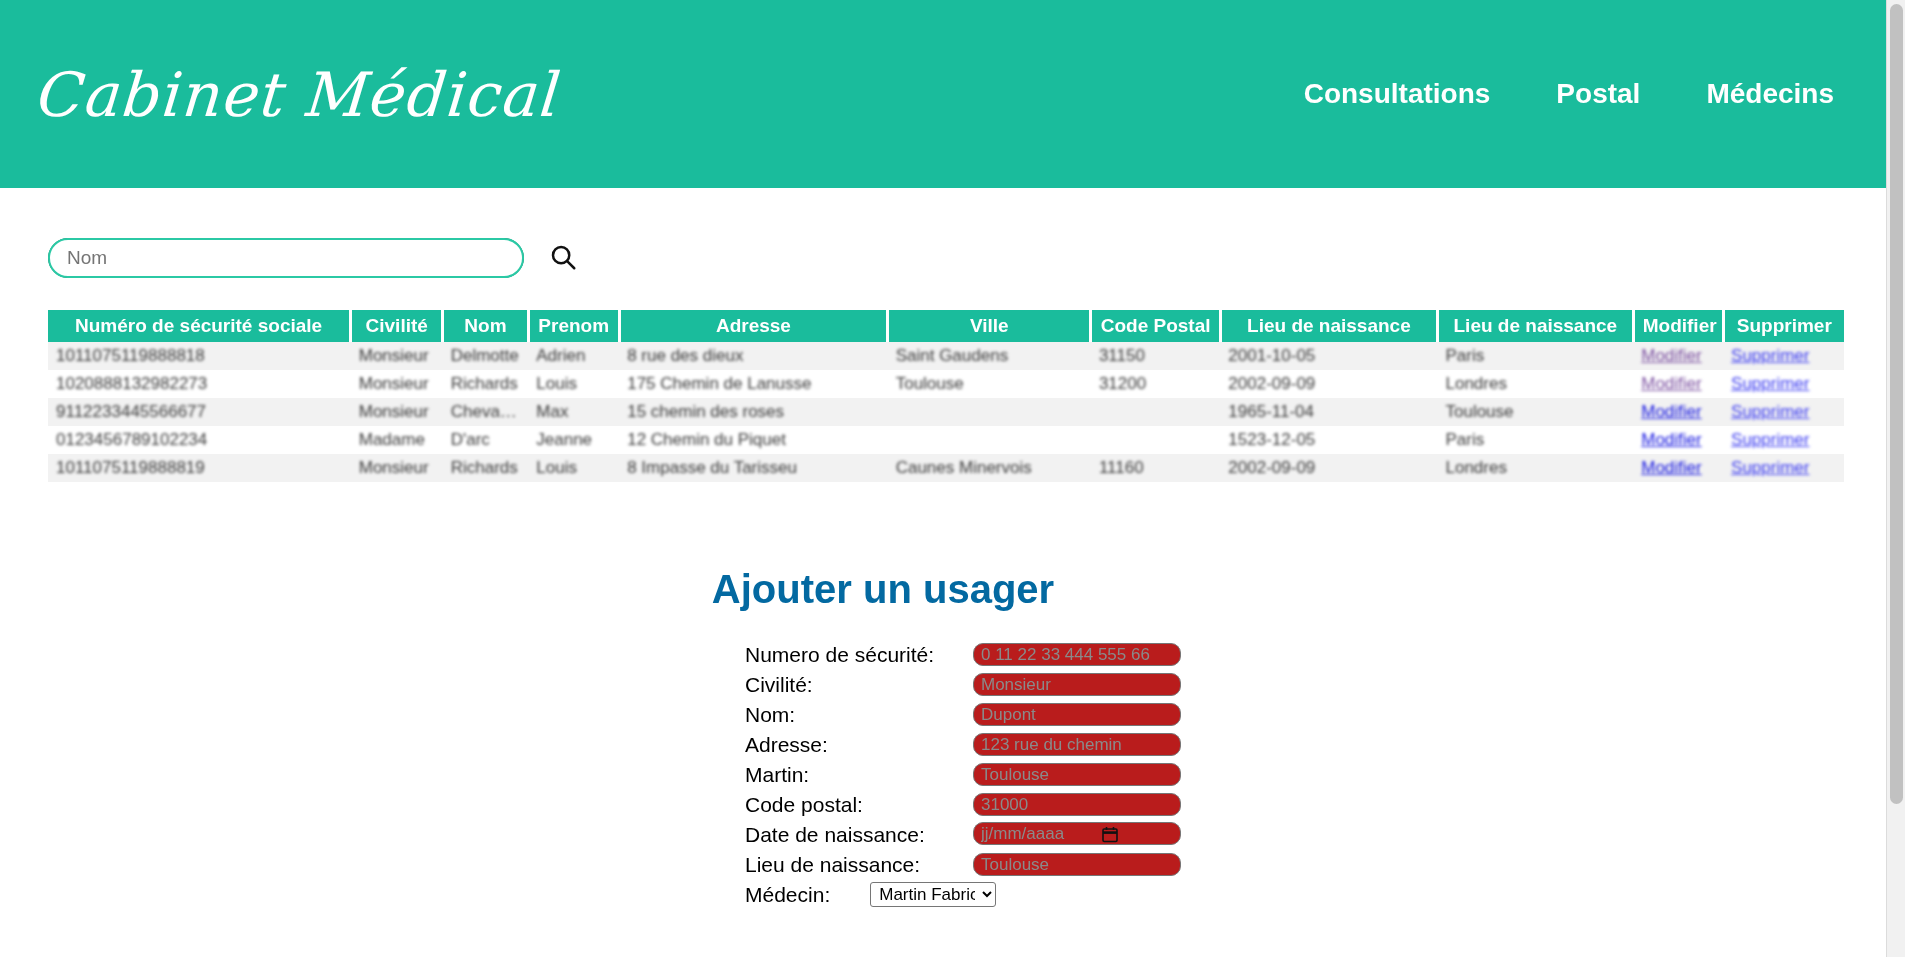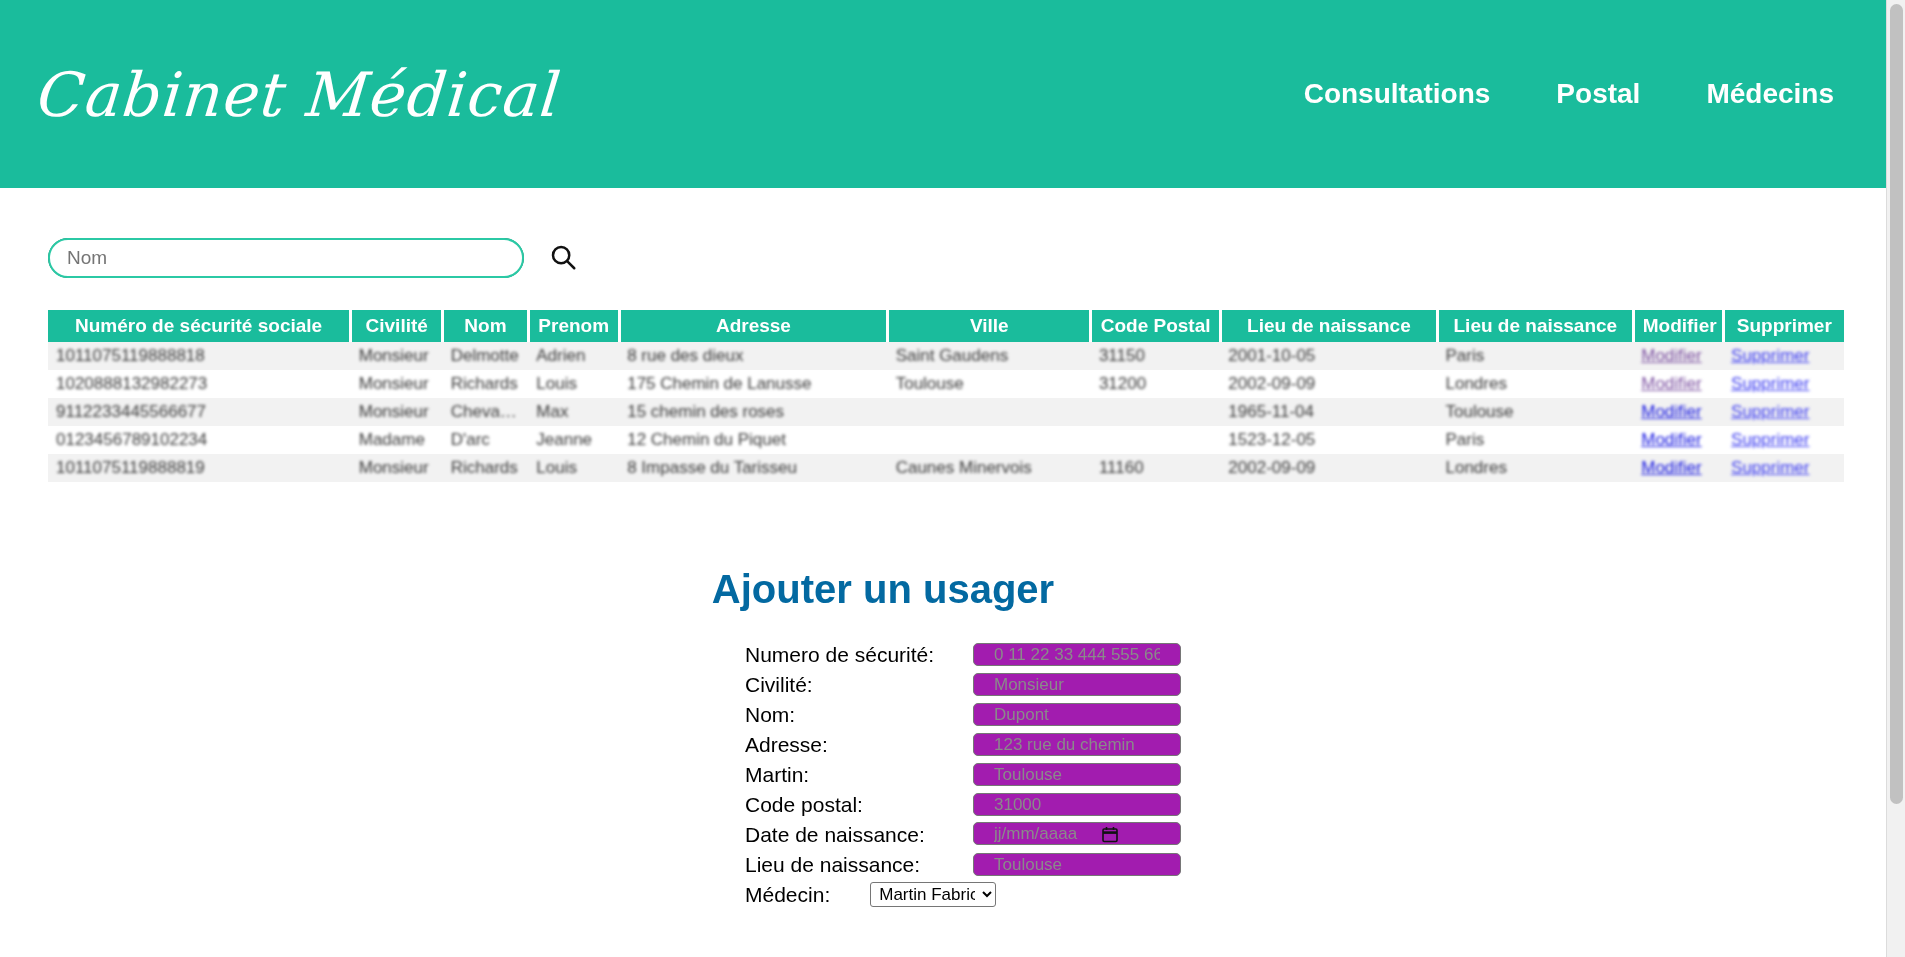--- a/index.html
+++ b/index.html
@@ -191,25 +191,25 @@
     font-size: 21px;
     color: #000;
     width: 196px;
     text-align: left;
     flex: 0 0 auto;
   }
   .form-row input[type="text"] {
     width: 208px;
     height: 23px;
     font-size: 17px;
-    padding: 1px 20px;
+    padding: 1px 7px;
     border: 1px solid #767676;
-    border-radius: 5px;
+    border-radius: 10px;
     color: #000;
-    background: #a21caf;
+    background: #b91c1c;
   }
   .form-row input::placeholder { color: #8a8a8a; }
   .date-wrap {
     position: relative;
     width: 150px;
     height: 25px;
   }
   .date-wrap input {
     width: 150px;
     height: 25px;

